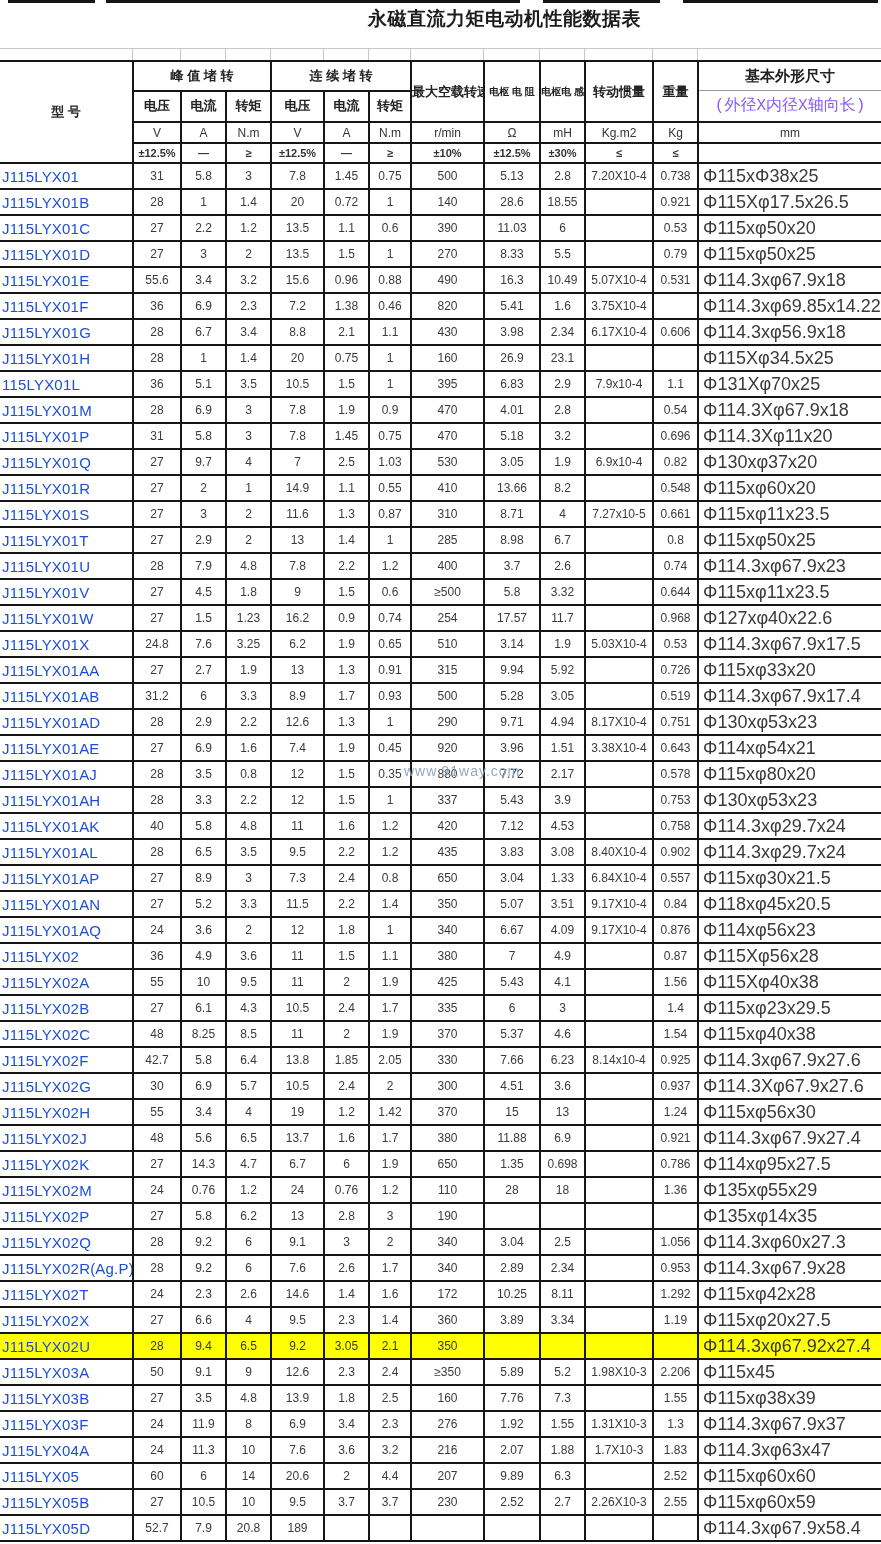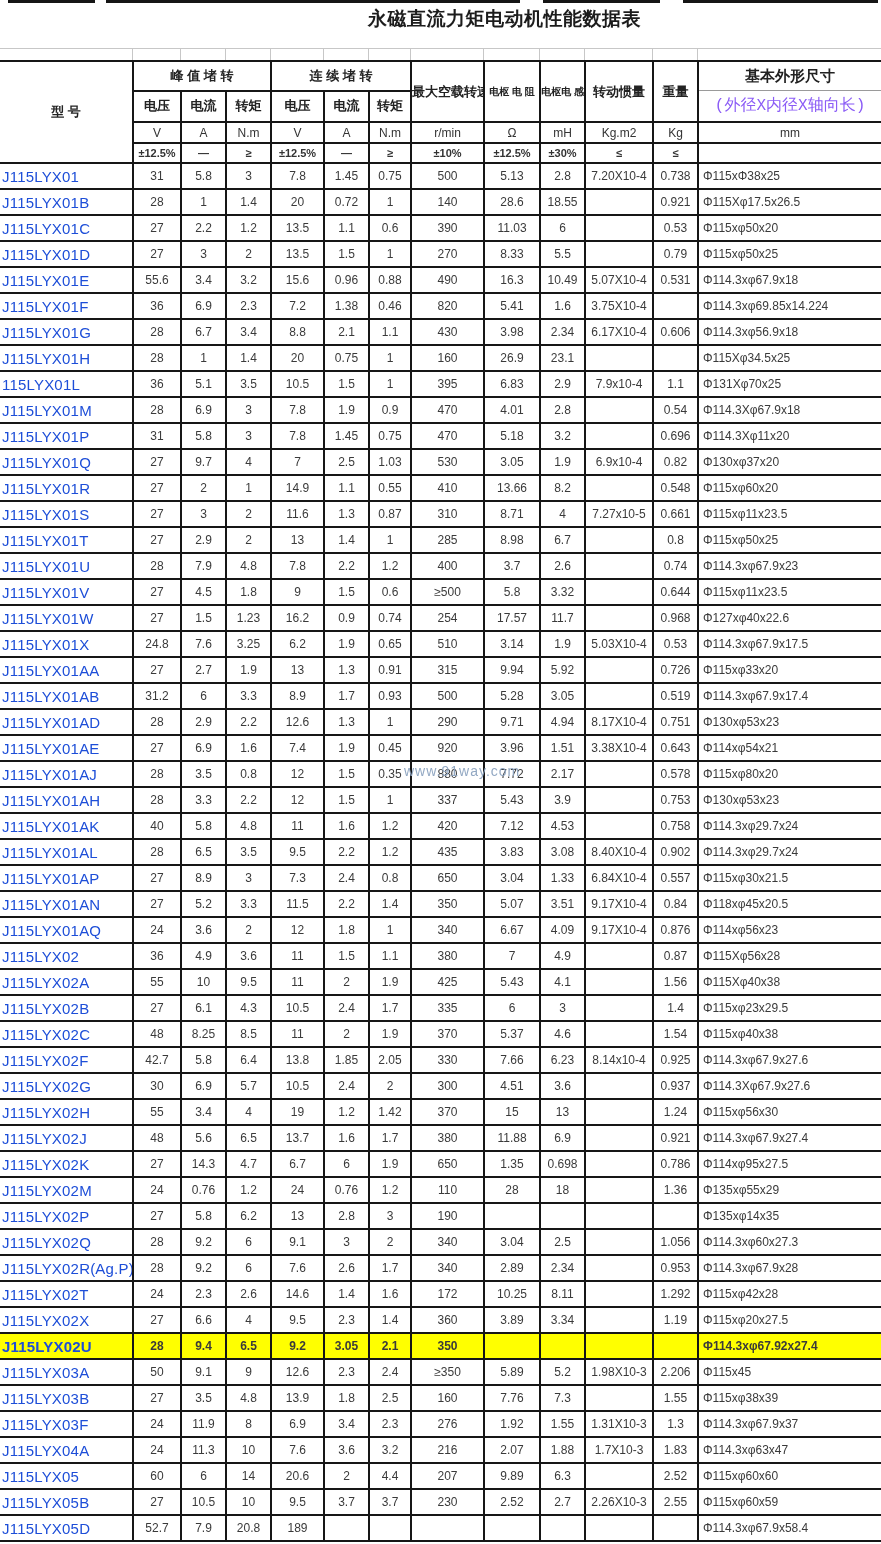--- a/index.html
+++ b/index.html
@@ -40,22 +40,22 @@
   
   th.dims-head{padding:0;}
   .dims-top{height:28px;line-height:28px;border-bottom:1px solid #9a9a9a;font-size:15px;}
   .dims-bot{height:30px;line-height:30px;font-weight:normal;font-size:16px;color:#8b5cf6;font-family:Liberation Mono, monospace;}
   
   tbody tr{height:26px;}
   tbody td{font-size:12px;text-align:center;color:#3a3a3a;}
   tbody td:first-child{
     text-align:left;padding-left:2px;font-size:15px;color:#1d4ed8;letter-spacing:0.2px;
   }
-  tbody td:last-child{text-align:left;padding-left:4px;font-size:12px;}
-  tbody tr.hl td{background:#ffff00;font-weight:bold;}
+  tbody td:last-child{text-align:left;padding-left:4px;font-size:18px;}
+  tbody tr.hl td{background:#ffff00;}
   
   .watermark{
     position:absolute;left:404px;top:763px;z-index:5;
     font-family:Liberation Sans, sans-serif;
     font-size:14px;letter-spacing:1px;color:#8da4c0;opacity:0.95;
   }
 </style>
 </head>
 <body>
 

